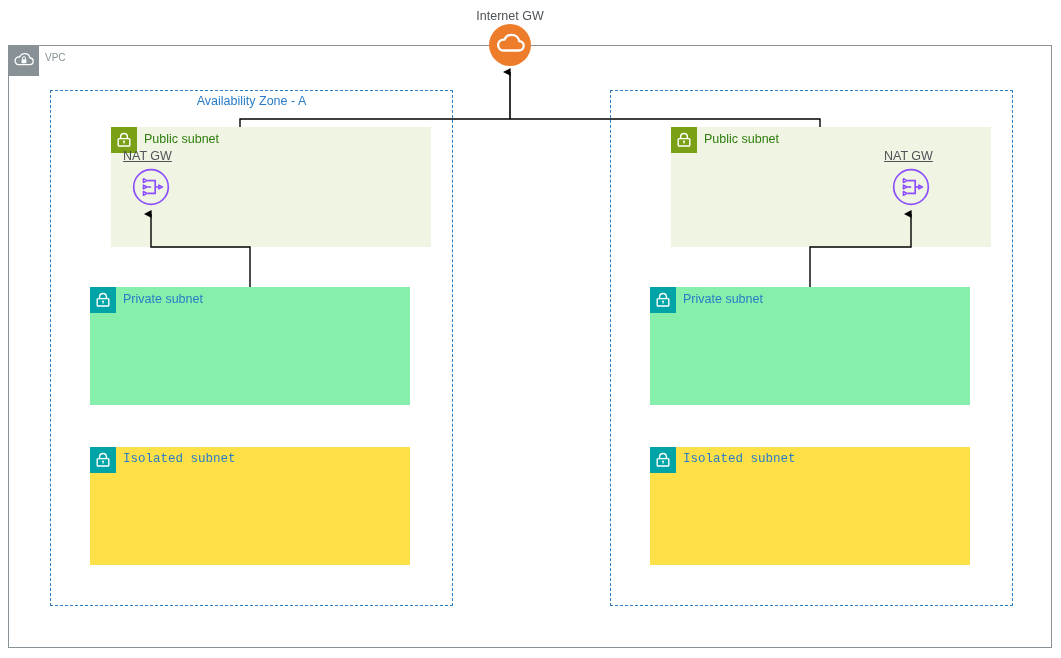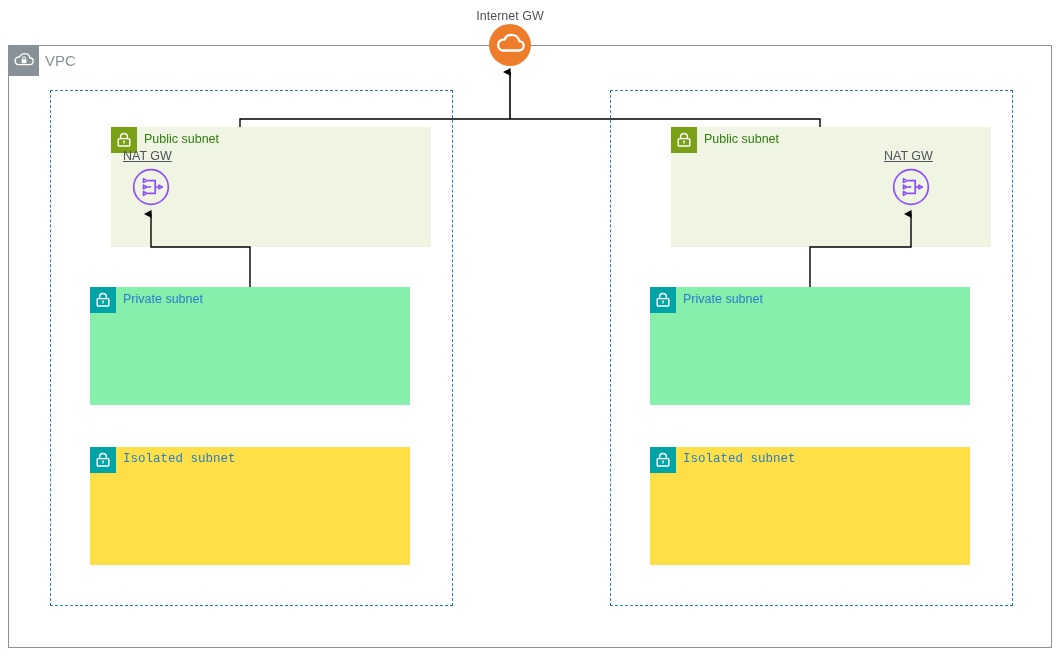--- a/index.html
+++ b/index.html
@@ -62,21 +62,21 @@
     height: 31px;
     background: #879196;
     display: flex;
     align-items: center;
     justify-content: center;
   }
   #vpc-title {
     position: absolute;
     left: 45px;
     top: 52px;
-    font-size: 15px;
+    font-size: 10px;
     color: #879196;
     white-space: nowrap;
   }
 
   
   .az-box {
     position: absolute;
     box-sizing: border-box;
     border: 1.6px dashed #2a7cc7;
     background: transparent;
@@ -181,20 +181,21 @@
   <div id="vpc-icon">
     <svg width="22" height="22" viewBox="0 0 22 22">
       <path d="M5.1 14.6h11.6c2.1 0 3.5-1.5 3.5-3.3 0-1.8-1.3-3.2-3.2-3.3-0.4-2.5-2.6-4.4-5.3-4.4-2.3 0-4.3 1.4-5.1 3.4-0.2-0.04-0.5-0.07-0.7-0.07-2.1 0-3.8 1.7-3.8 3.8 0 2.1 1.7 3.9 3.0 3.9z" fill="none" stroke="#ffffff" stroke-width="1.3" stroke-linejoin="round"></path>
       <rect x="8.6" y="9.3" width="4.8" height="4.0" rx="0.5" fill="#ffffff"></rect>
       <path d="M9.5 9.3v-1.1a1.5 1.5 0 0 1 3 0v1.1" fill="none" stroke="#ffffff" stroke-width="1.0"></path>
     </svg>
   </div>
   <div id="vpc-title">VPC</div>
 
   <div id="az-a" class="az-box"></div>
+  <div id="az-a-label" class="az-label">Availability Zone - A</div>
 
   <div id="sub-a-public" class="subnet public">
     <div class="subnet-icon green">
       <svg width="18" height="18" viewBox="0 0 18 18">
         <rect x="3.2" y="7.6" width="11.6" height="7.4" rx="0.8" fill="none" stroke="#ffffff" stroke-width="1.4"></rect>
         <path d="M5.6 7.6V5.9a3.4 3.4 0 0 1 6.8 0v1.7" fill="none" stroke="#ffffff" stroke-width="1.4"></path>
         <circle cx="9" cy="10.6" r="1.0" fill="#ffffff"></circle>
         <rect x="8.6" y="10.8" width="0.8" height="2.1" fill="#ffffff"></rect>
       </svg>
     </div>

